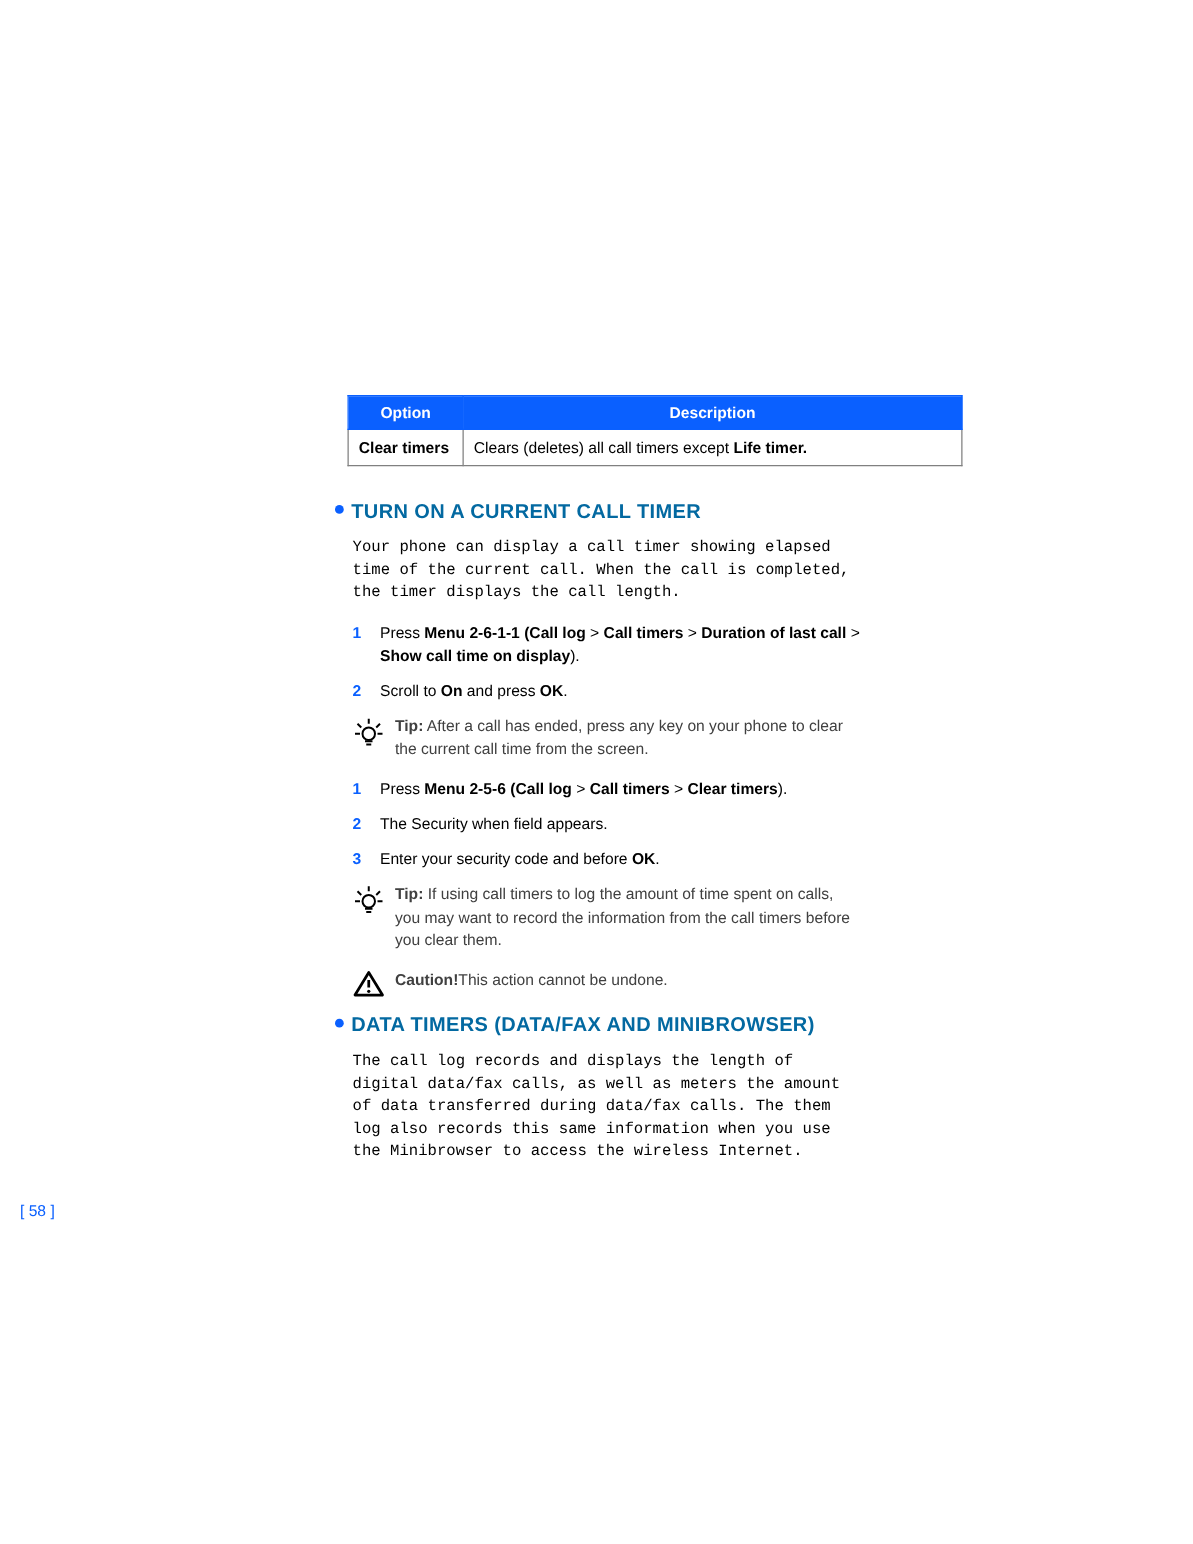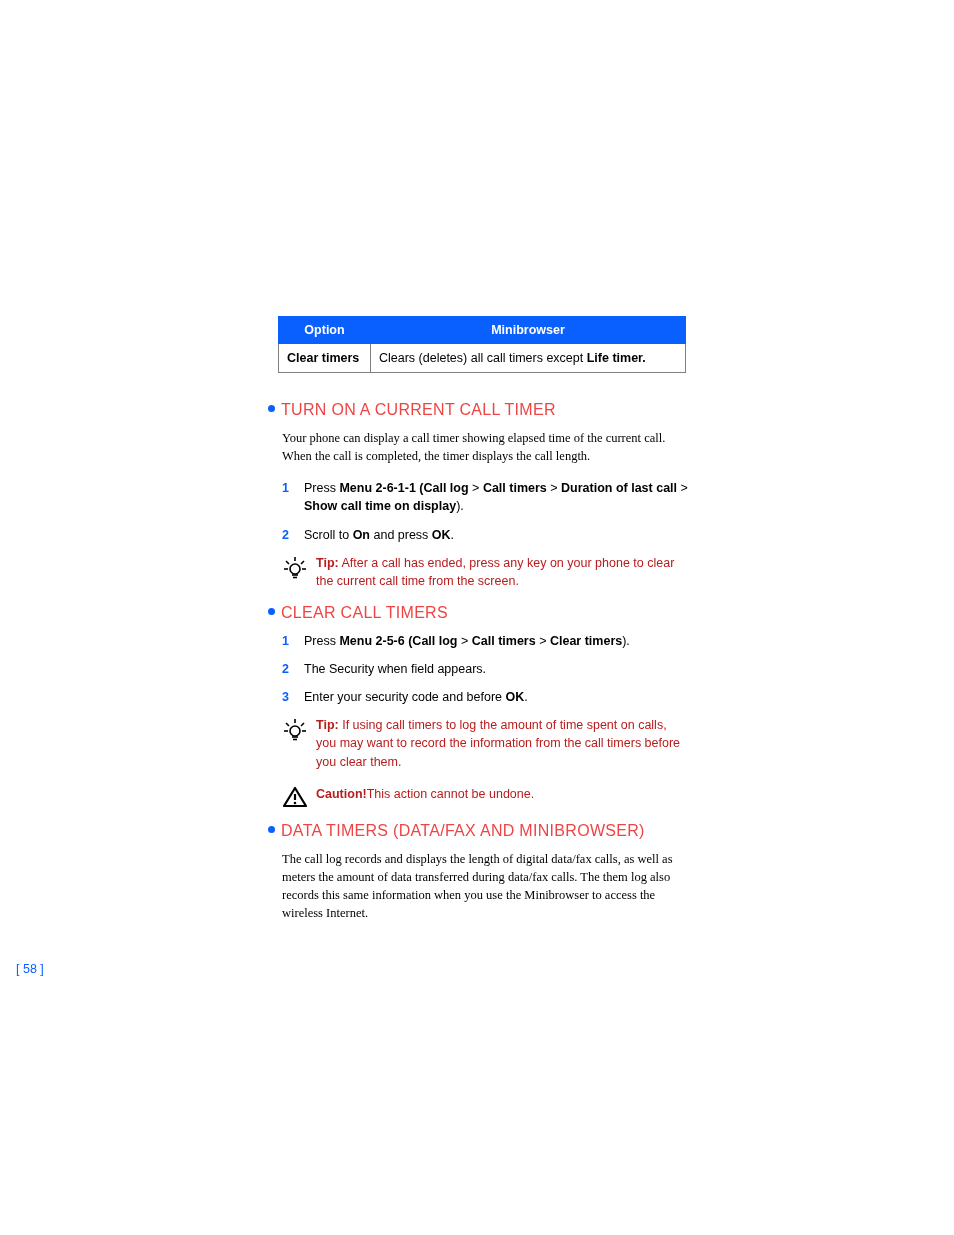--- a/index.html
+++ b/index.html
@@ -11,21 +11,21 @@
     position: relative;
   }
   .page {
     position: absolute;
     top: 316px;
     left: 268px;
     width: 420px;
   }
   table.opt {
     border-collapse: collapse;
-    width: 408px;
+    width: 492px;
     margin-left: 10px;
     margin-bottom: 28px;
   }
   table.opt th {
     background: #0a60ff;
     color: #fff;
     font-family: Verdana, Arial, sans-serif;
     font-size: 12.5px;
     font-weight: bold;
     padding: 6px 8px;
@@ -37,39 +37,39 @@
     border: 1px solid #808080;
     padding: 7px 8px;
     font-family: Verdana, Arial, sans-serif;
     font-size: 12.5px;
     color: #000;
     vertical-align: top;
   }
   table.opt td.lbl { font-weight: bold; }
   table.opt td b { font-weight: bold; }
   h2.sec {
-    color: #ef4444;
+    color: #0369a1;
     font-family: Verdana, Arial, sans-serif;
     font-size: 16px;
-    font-weight: normal;
+    font-weight: bold;
     margin: 10px 0 10px 0;
     letter-spacing: 0.3px;
   }
   h2.sec .bullet {
     display: inline-block;
     width: 7px; height: 7px;
     background: #0a60ff;
     border-radius: 50%;
     vertical-align: middle;
     margin-right: 6px;
     position: relative;
     top: -2px;
   }
   p.body {
-    font-family: Liberation Serif, serif;
+    font-family: Liberation Mono, monospace;
     font-size: 12.5px;
     line-height: 1.45;
     color: #000;
     margin: 0 0 14px 14px;
   }
   .step {
     font-family: Verdana, Arial, sans-serif;
     font-size: 12.5px;
     line-height: 1.45;
     color: #000;
@@ -81,21 +81,21 @@
     font-weight: bold;
     width: 22px;
     flex: 0 0 22px;
   }
   .step .txt { flex: 1; }
   .step .txt b, .note .txt b { font-weight: bold; }
   .note {
     font-family: Verdana, Arial, sans-serif;
     font-size: 12.5px;
     line-height: 1.45;
-    color: #b91c1c;
+    color: #404040;
     margin: 2px 0 14px 14px;
     display: flex;
   }
   .note .iconcol {
     width: 34px;
     flex: 0 0 34px;
     padding-top: 1px;
   }
   .note .txt { flex: 1; }
   .footer {
@@ -112,21 +112,21 @@
 </style>
 </head>
 <body>
 
 <div class="page">
 
   <table class="opt">
     <tbody>
         <tr>
       <th class="col1">Option</th>
-      <th>Minibrowser</th>
+      <th>Description</th>
     </tr>
     <tr>
       <td class="lbl">Clear timers</td>
       <td>
         <span>Clears (deletes) all call timers except </span><b>Life timer.</b>
       </td>
     </tr>
   </tbody>
     </table>
 
@@ -158,23 +158,20 @@
           <line x1="2" y1="14" x2="6" y2="14"></line>
           <line x1="24" y1="14" x2="20" y2="14"></line>
           <line x1="10" y1="20" x2="16" y2="20"></line>
           <line x1="11" y1="22.5" x2="15" y2="22.5"></line>
         </g>
       </svg>
     </span>
     <span class="txt"><b>Tip:</b><span> After a call has ended, press any key on your phone to clear the current call time from the screen.</span></span>
   </div>
 
-  <h2 class="sec">
-    <span class="bullet"></span><span>CLEAR CALL TIMERS</span>
-  </h2>
 
   <div class="step">
     <span class="num">1</span>
     <span class="txt">
       <span>Press </span><b>Menu 2-5-6 (Call log</b><span> &gt; </span><b>Call timers</b><span> &gt; </span><b>Clear timers</b><span>).</span>
     </span>
   </div>
   <div class="step">
     <span class="num">2</span>
     <span class="txt">The Security when field appears.</span>

